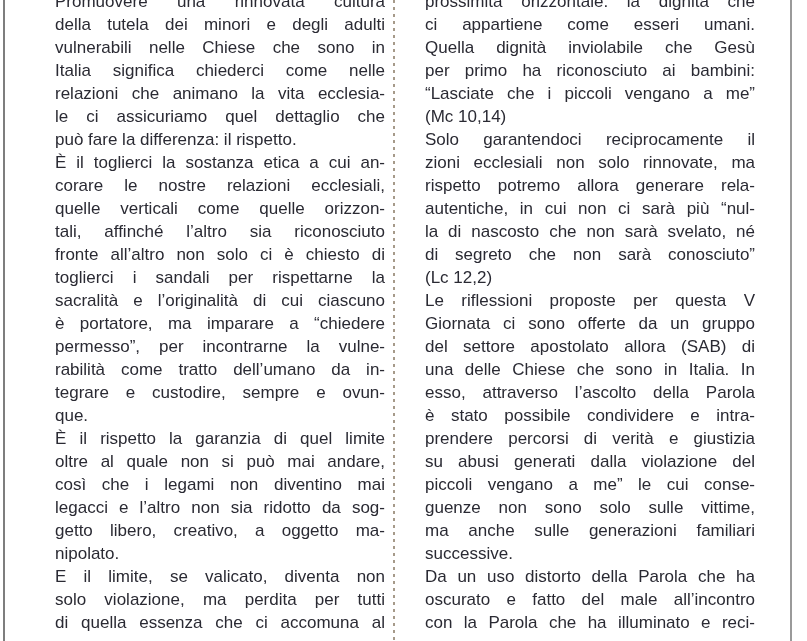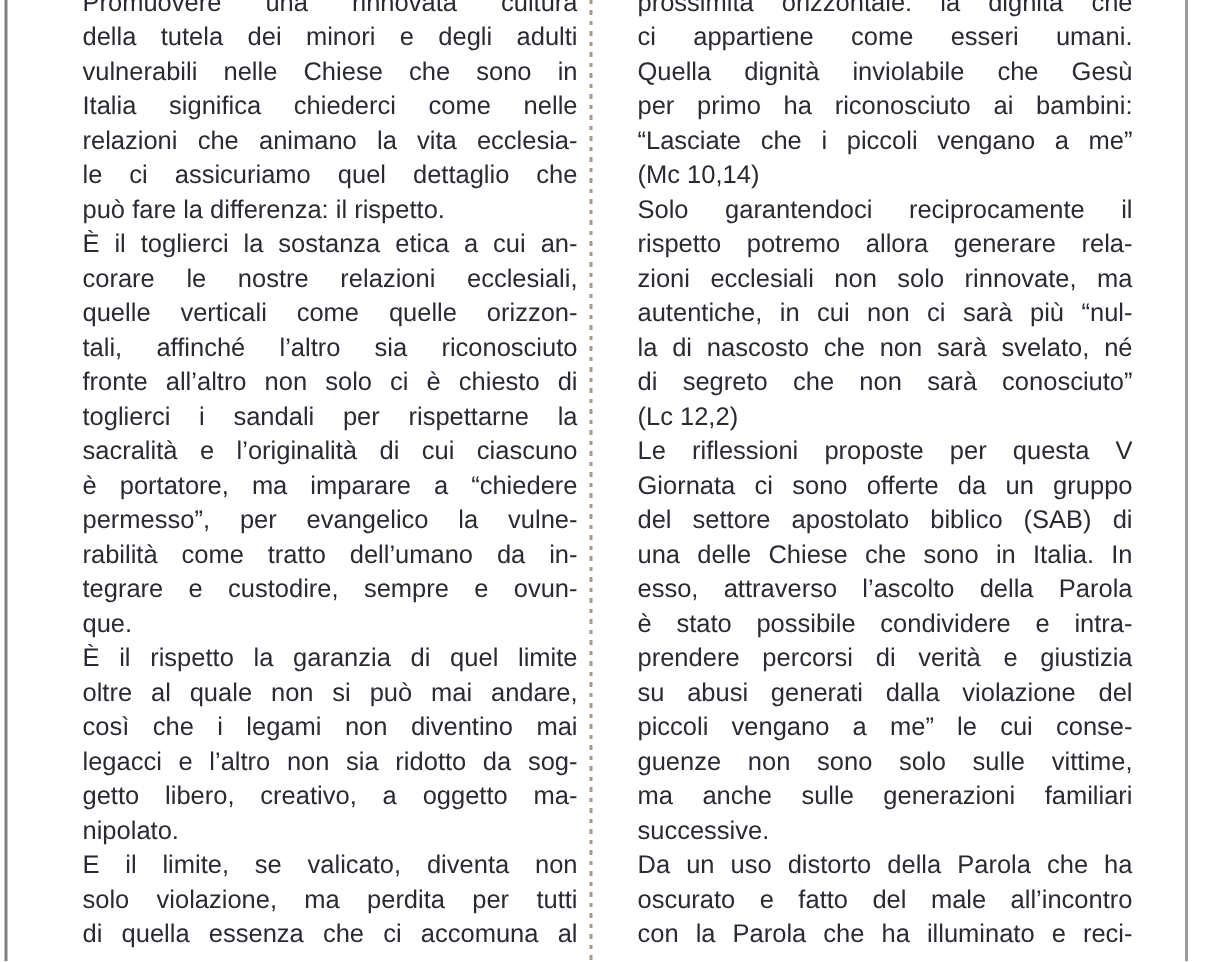--- a/index.html
+++ b/index.html
@@ -73,21 +73,21 @@
       <div class="line">le ci assicuriamo quel dettaglio che</div>
       <div class="line para-end">può fare la differenza: il rispetto.</div>
       <div class="line">È il toglierci la sostanza etica a cui an-</div>
       <div class="line">corare le nostre relazioni ecclesiali,</div>
       <div class="line">quelle verticali come quelle orizzon-</div>
       <div class="line">tali, affinché l’altro sia riconosciuto</div>
       <div class="line">fronte all’altro non solo ci è chiesto di</div>
       <div class="line">toglierci i sandali per rispettarne la</div>
       <div class="line">sacralità e l’originalità di cui ciascuno</div>
       <div class="line">è portatore, ma imparare a “chiedere</div>
-      <div class="line">permesso”, per evangelico la vulne-</div>
+      <div class="line">permesso”, per incontrarne la vulne-</div>
       <div class="line">rabilità come tratto dell’umano da in-</div>
       <div class="line">tegrare e custodire, sempre e ovun-</div>
       <div class="line para-end">que.</div>
       <div class="line">È il rispetto la garanzia di quel limite</div>
       <div class="line">oltre al quale non si può mai andare,</div>
       <div class="line">così che i legami non diventino mai</div>
       <div class="line">legacci e l’altro non sia ridotto da sog-</div>
       <div class="line">getto libero, creativo, a oggetto ma-</div>
       <div class="line para-end">nipolato.</div>
       <div class="line">E il limite, se valicato, diventa non</div>
@@ -96,29 +96,29 @@
     </div>
   <div class="divider"></div>
   <div class="column col-right">
       <div class="line">prossimità orizzontale: la dignità che</div>
       <div class="line">ci appartiene come esseri umani.</div>
       <div class="line">Quella dignità inviolabile che Gesù</div>
       <div class="line">per primo ha riconosciuto ai bambini:</div>
       <div class="line">“Lasciate che i piccoli vengano a me”</div>
       <div class="line para-end">(Mc 10,14)</div>
       <div class="line">Solo garantendoci reciprocamente il</div>
+      <div class="line">zioni ecclesiali non solo rinnovate, ma</div>
       <div class="line">rispetto potremo allora generare rela-</div>
-      <div class="line">zioni ecclesiali non solo rinnovate, ma</div>
       <div class="line">autentiche, in cui non ci sarà più “nul-</div>
       <div class="line">la di nascosto che non sarà svelato, né</div>
       <div class="line">di segreto che non sarà conosciuto”</div>
       <div class="line para-end">(Lc 12,2)</div>
       <div class="line">Le riflessioni proposte per questa V</div>
       <div class="line">Giornata ci sono offerte da un gruppo</div>
-      <div class="line">del settore apostolato biblico (SAB) di</div>
+      <div class="line">del settore apostolato allora (SAB) di</div>
       <div class="line">una delle Chiese che sono in Italia. In</div>
       <div class="line">esso, attraverso l’ascolto della Parola</div>
       <div class="line">è stato possibile condividere e intra-</div>
       <div class="line">prendere percorsi di verità e giustizia</div>
       <div class="line">su abusi generati dalla violazione del</div>
       <div class="line">piccoli vengano a me” le cui conse-</div>
       <div class="line">guenze non sono solo sulle vittime,</div>
       <div class="line">ma anche sulle generazioni familiari</div>
       <div class="line para-end">successive.</div>
       <div class="line">Da un uso distorto della Parola che ha</div>

